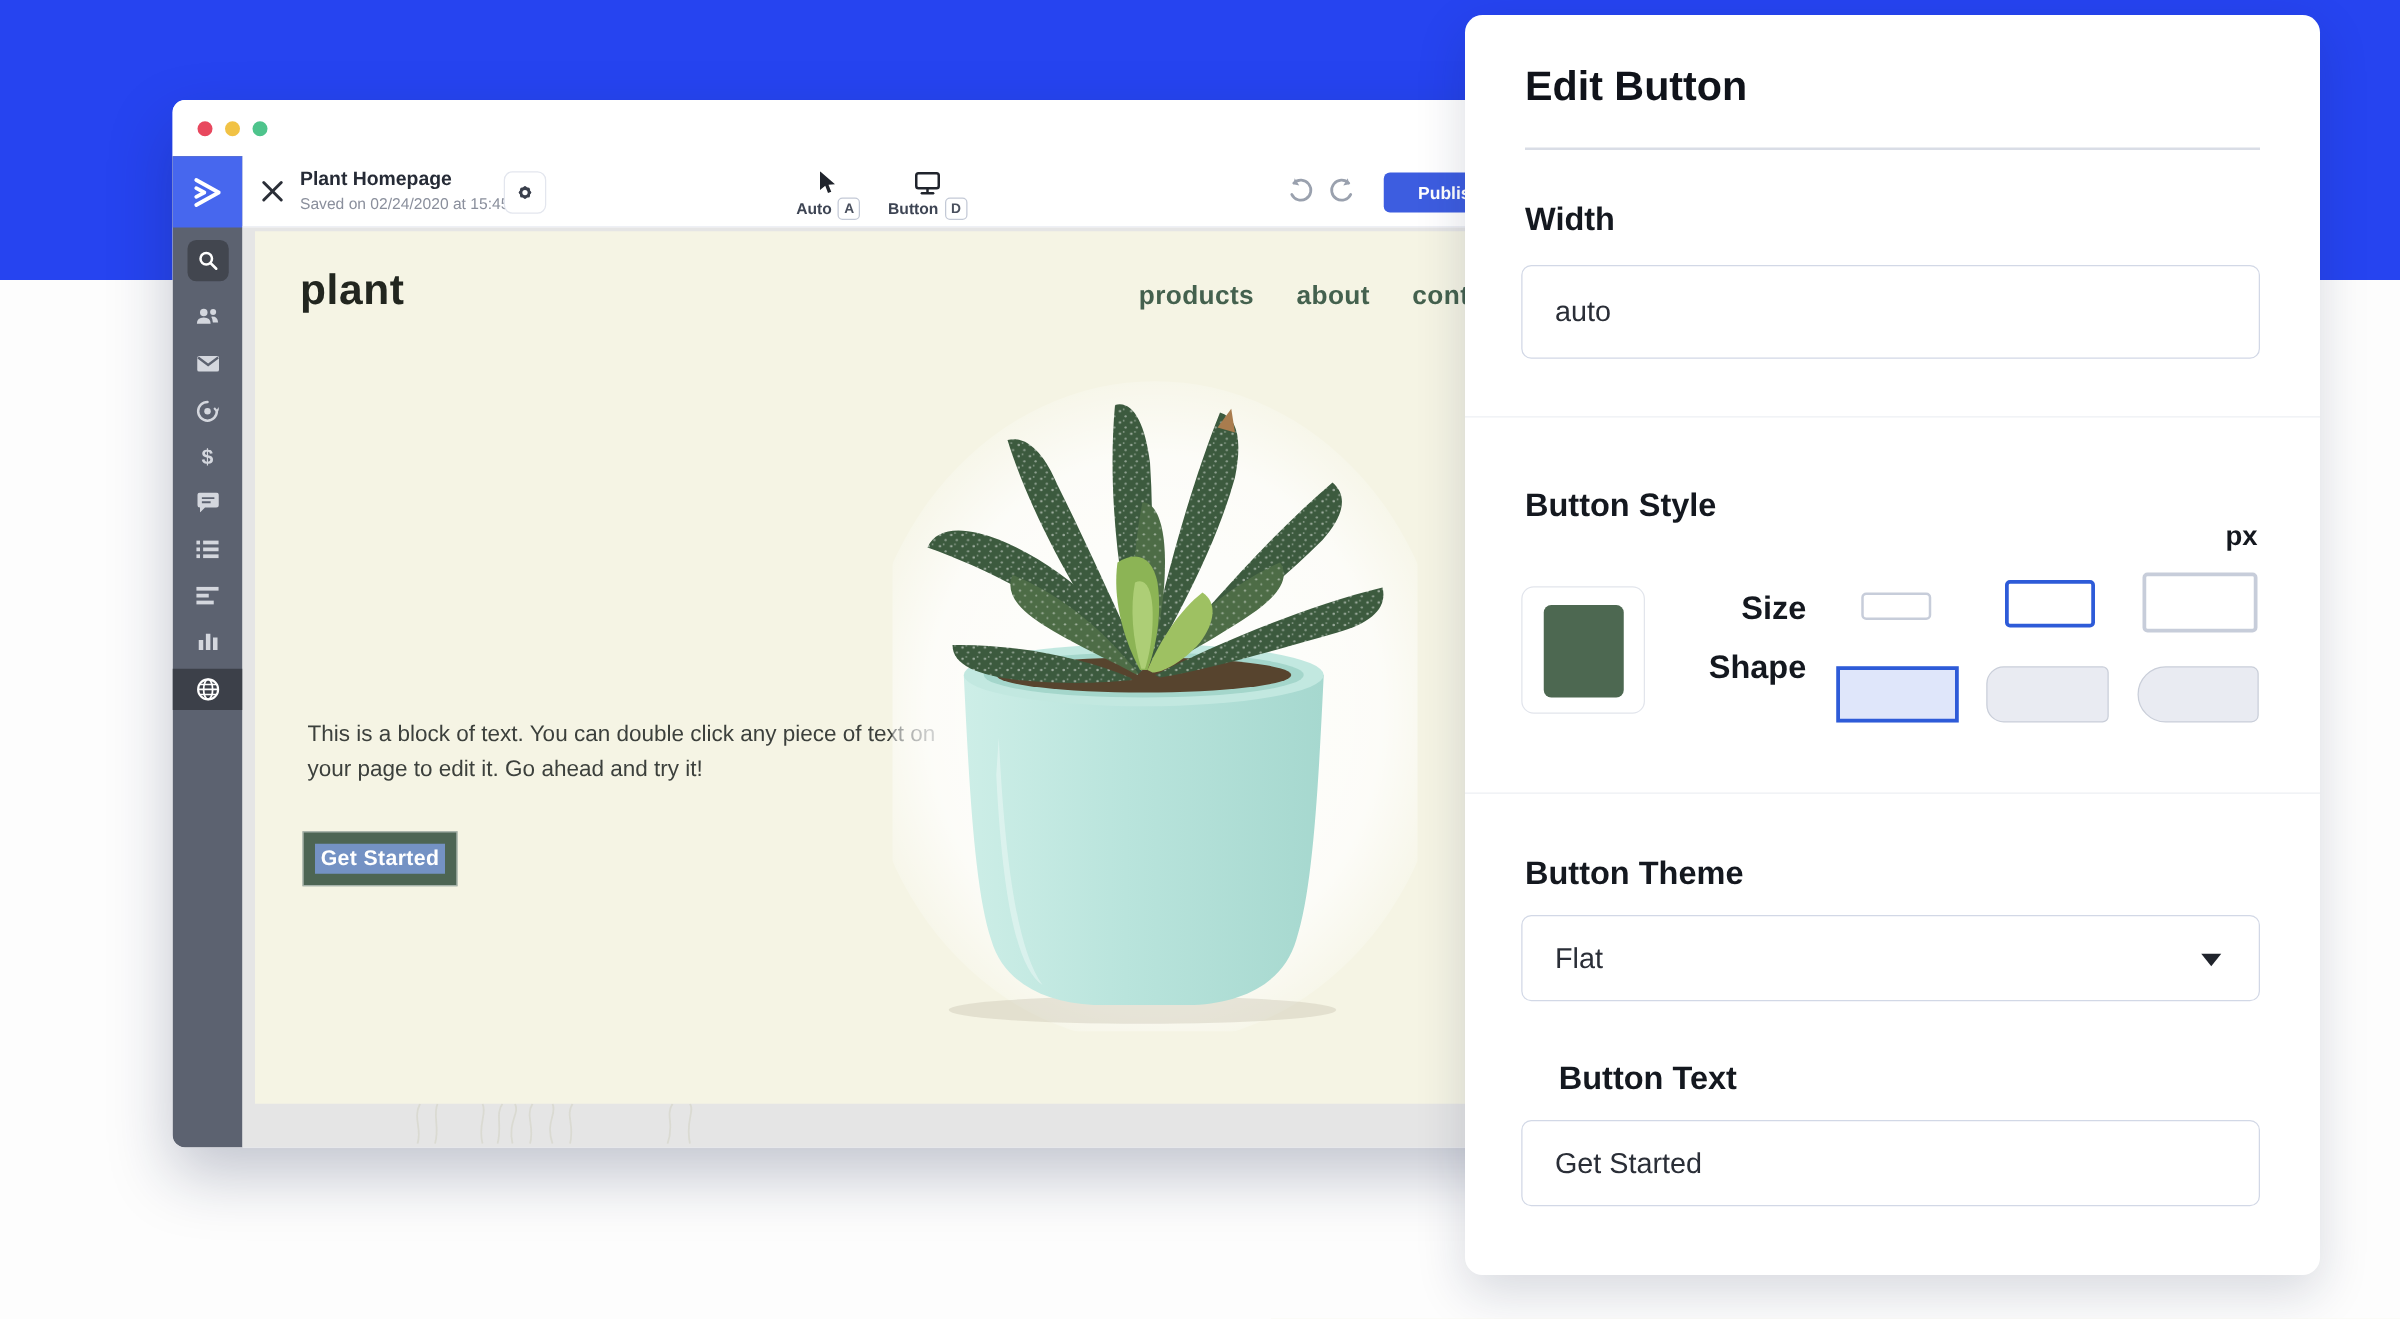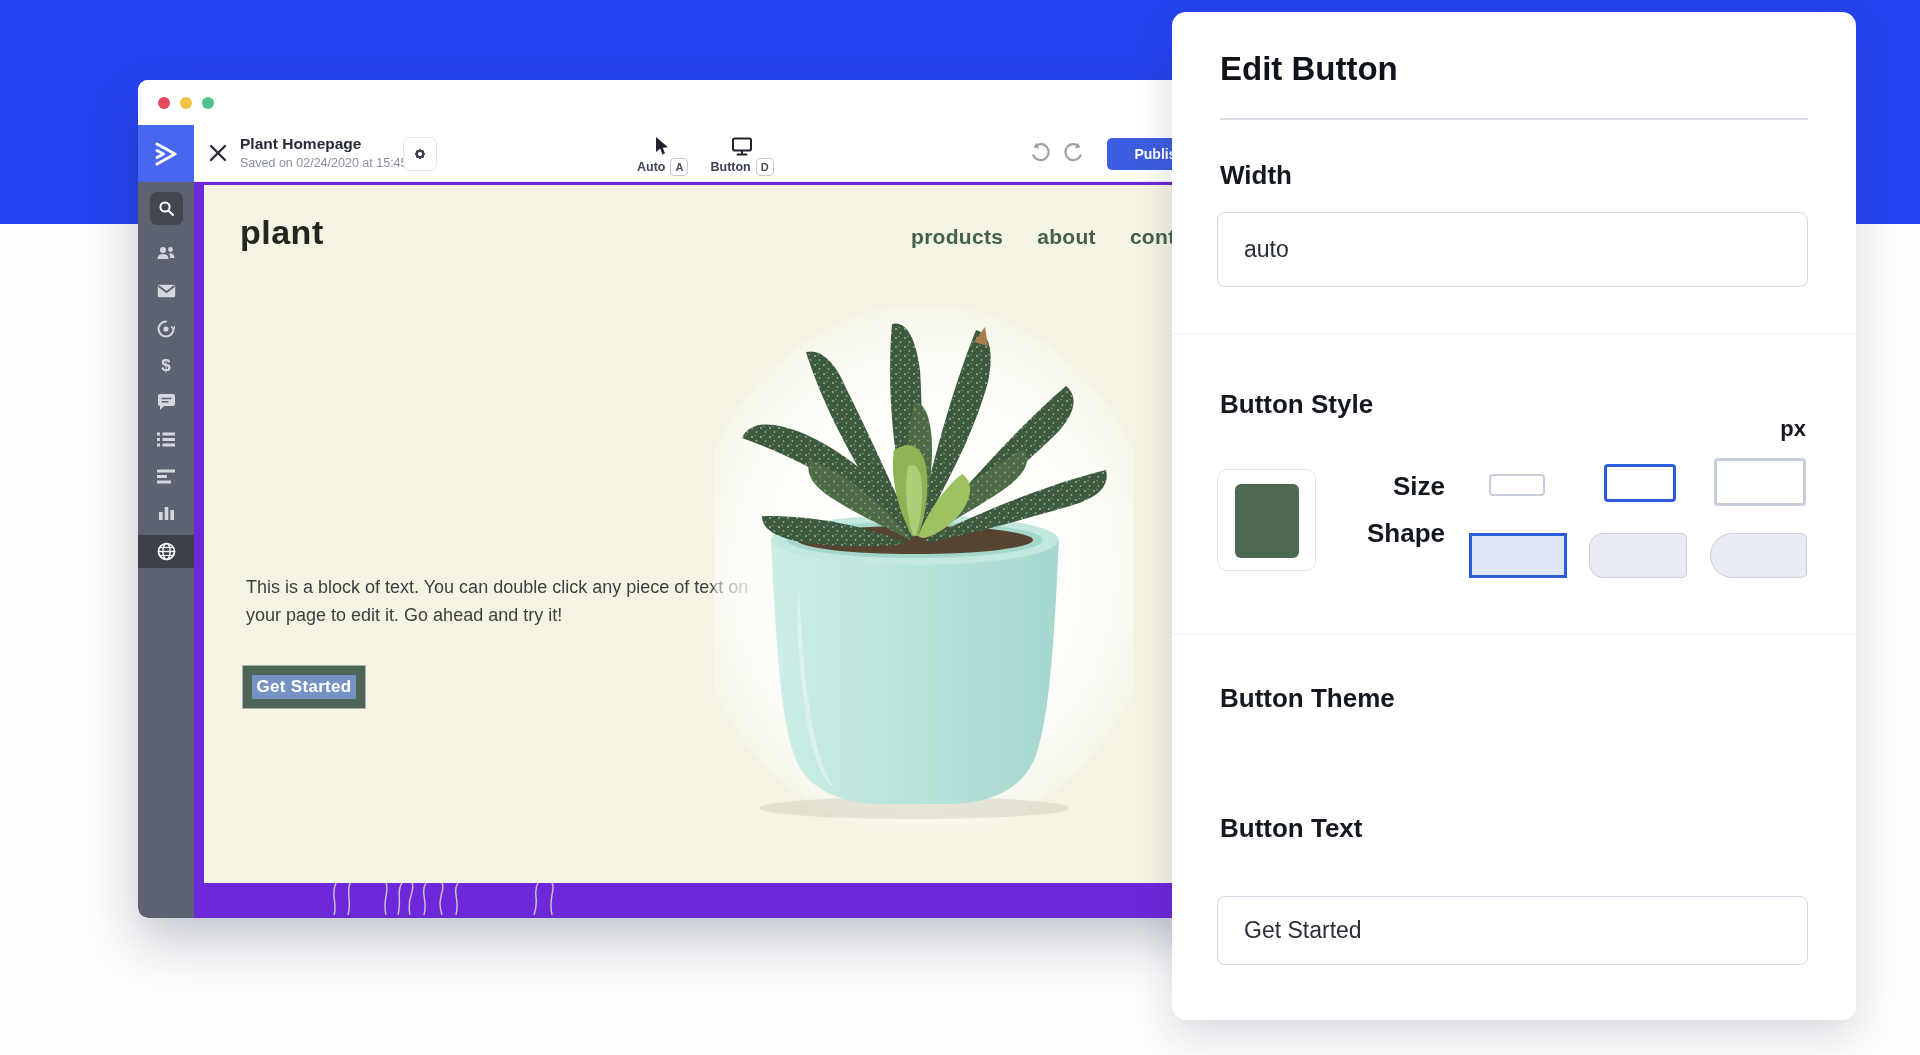--- a/index.html
+++ b/index.html
@@ -43,21 +43,21 @@
   .mode-icon { height:24px; display:flex; align-items:flex-end; justify-content:center; }
   .mode-label { display:flex; align-items:center; gap:5px; margin-top:2px; font-size:12.5px; font-weight:600; color:#3d4453; }
   .key-badge { width:18px; height:18px; border:1.5px solid #c3c9d6; border-radius:4px; background:#fff;
     font-size:11px; color:#4a505e; display:flex; align-items:center; justify-content:center; }
   .toolbar-right { position:absolute; left:833px; top:0; height:57px; display:flex; align-items:center; }
   .icon-btn { width:26px; height:26px; background:none; border:none; margin-right:8px; cursor:pointer; }
   .publish-btn { margin-left:12px; width:142px; height:32px; background:#3d5de0; color:#fff; border:none; border-radius:5px;
     font-family:"Liberation Sans", sans-serif; font-size:14px; font-weight:700; cursor:pointer; }
 
   
-  .canvas { position:relative; flex:1; background:#6d28d9; overflow:hidden; }
+  .canvas { position:relative; flex:1; background:#e5e5e5; overflow:hidden; }
   .hero { position:absolute; left:10px; top:3px; right:0; height:698px; background:#f5f4e4; overflow:hidden; }
   .site-logo { position:absolute; left:36px; top:28px; font-size:34px; font-weight:800; color:#22261f; letter-spacing:.5px; }
   .site-nav { position:absolute; left:707px; top:40px; display:flex; gap:34px; }
   .site-nav a { font-size:21px; font-weight:700; color:#44614e; text-decoration:none; letter-spacing:.3px; }
   .headline { position:absolute; left:42px; top:232px; font-size:58px; line-height:67px; font-weight:800;
     color:#101316; letter-spacing:-1.5px; }
   .body-text { position:absolute; left:42px; top:388px; width:525px; font-size:18px; line-height:28px; color:#3c403c; }
   .cta { position:absolute; left:38px; top:480px; width:124px; height:44px; background:#4d6554;
     border:1px solid rgba(255,255,255,.5); display:flex; align-items:center; justify-content:center; cursor:pointer; }
   .cta-text { font-size:17px; font-weight:700; color:#fff; background:#7492c4; padding:2px 5px; letter-spacing:.3px; }
@@ -65,21 +65,21 @@
   .footer-sketch { position:absolute; left:130px; top:701px; }
 
   
   .panel { position:absolute; left:1172px; top:12px; width:684px; height:1008px; background:#fff; border-radius:14px;
     box-shadow:0 14px 40px rgba(20,30,70,.16); z-index:2; }
   .panel-title { position:absolute; left:48px; top:38px; font-size:33px; font-weight:700; color:#10131a; }
   .panel-rule { position:absolute; left:48px; right:48px; top:106px; height:2px; background:#d9dde6; }
   .section-divider { position:absolute; left:0; right:0; height:1px; background:#edeff4; }
   .d1 { top:321px; } .d2 { top:622px; }
   .field-label { position:absolute; left:48px; font-size:26px; font-weight:700; color:#14181f; }
-  .lbl-width { top:148px; } .lbl-style { top:377px; } .lbl-theme { top:671px; } .lbl-text { top:801px; }
+  .lbl-width { top:148px; } .lbl-style { top:377px; } .lbl-theme { top:671px; } .lbl-text { top:835px;margin-left:27px; }
   .text-input, .select { position:absolute; left:45px; width:591px; background:#fff; border:1.5px solid #d2d8e6;
     border-radius:8px; display:flex; align-items:center; padding-left:26px; font-size:23px; color:#2a2e37; cursor:text; }
   .inp-width { top:200px; height:75px; }
   .select { top:720px; height:69px; cursor:pointer; }
   .inp-text { top:884px; height:69px; }
   .caret { position:absolute; right:30px; top:30px; width:0; height:0;
     border-left:8px solid transparent; border-right:8px solid transparent; border-top:10px solid #20242c; }
   .swatch-card { position:absolute; left:45px; top:457px; width:99px; height:102px; background:#fff;
     border:1px solid #e2e5ec; border-radius:10px; cursor:pointer; }
   .swatch { position:absolute; left:17px; top:14px; width:64px; height:74px; background:#4d6851; border-radius:6px; }
@@ -371,19 +371,23 @@
     <div class="size-opt size-m"></div>
     <div class="size-opt size-l"></div>
     <div class="mini-label lbl-shape">Shape</div>
     <div class="shape-opt shape-square"></div>
     <div class="shape-opt shape-rounded"></div>
     <div class="shape-opt shape-pill"></div>
 
     <div class="section-divider d2"></div>
 
     <div class="field-label lbl-theme">Button Theme</div>
+    <div class="select">
+      <span>Flat</span>
+      <i class="caret"></i>
+    </div>
 
     <div class="field-label lbl-text">Button Text</div>
     <div class="text-input inp-text">
       <span>Get Started</span>
     </div>
   </aside>
 </div>
 
 </body></html>

